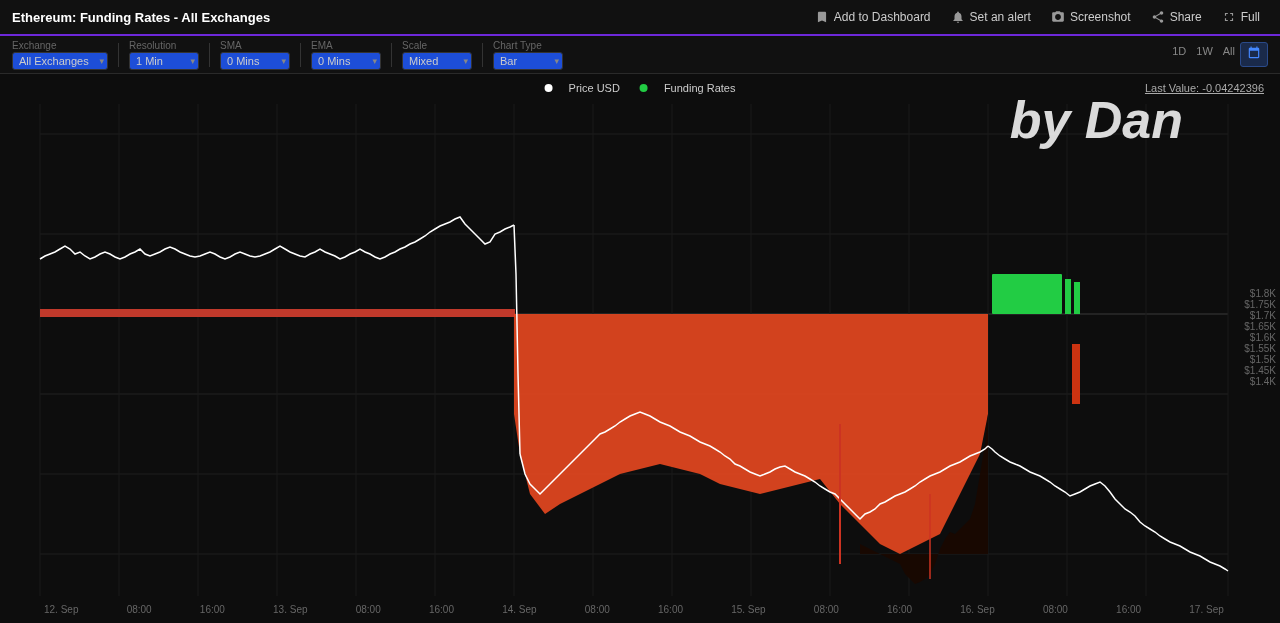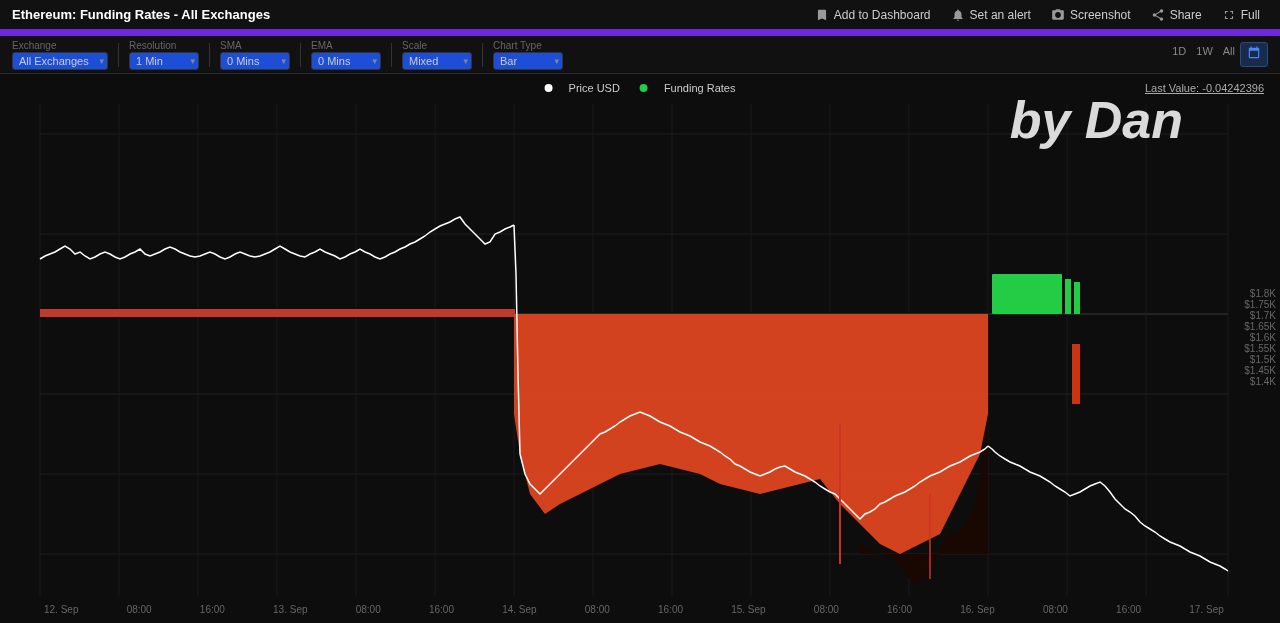--- a/index.html
+++ b/index.html
@@ -12,21 +12,21 @@
       height: 623px;
       overflow: hidden;
     }
 
     
     .header {
       display: flex;
       align-items: center;
       justify-content: space-between;
       background: #111;
-      border-bottom: 7px solid #6d28d9;
+      border-bottom: 2px solid #6d28d9;
       padding: 0 12px;
       height: 36px;
     }
     .header-title {
       color: #fff;
       font-size: 13px;
       font-weight: bold;
     }
     .header-actions {
       display: flex;

